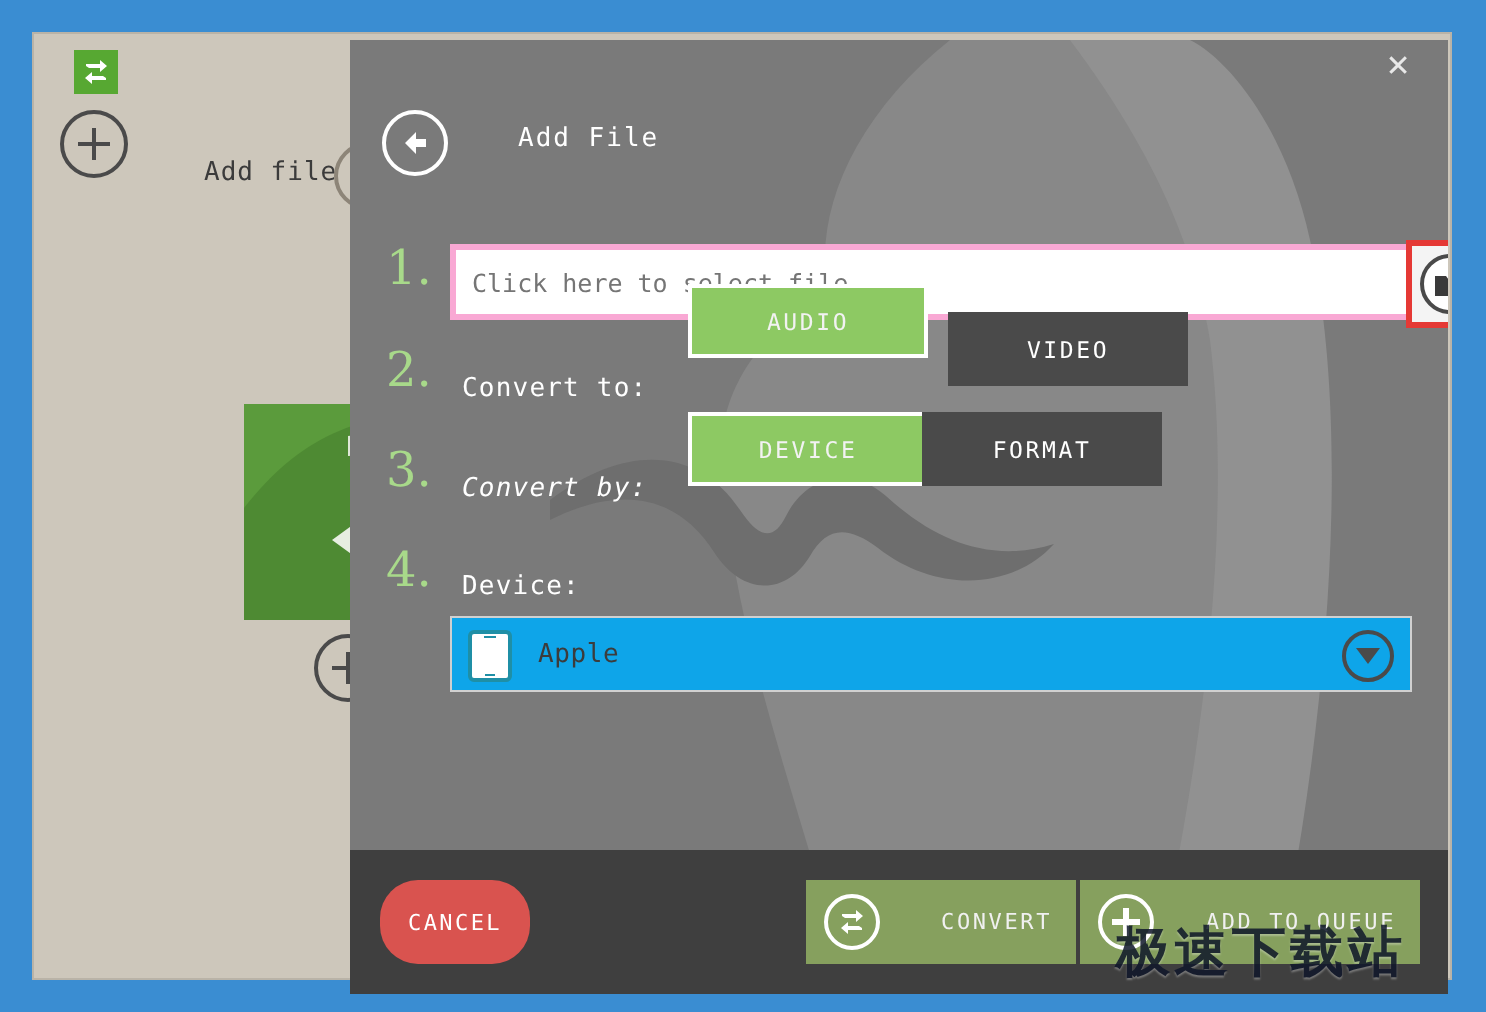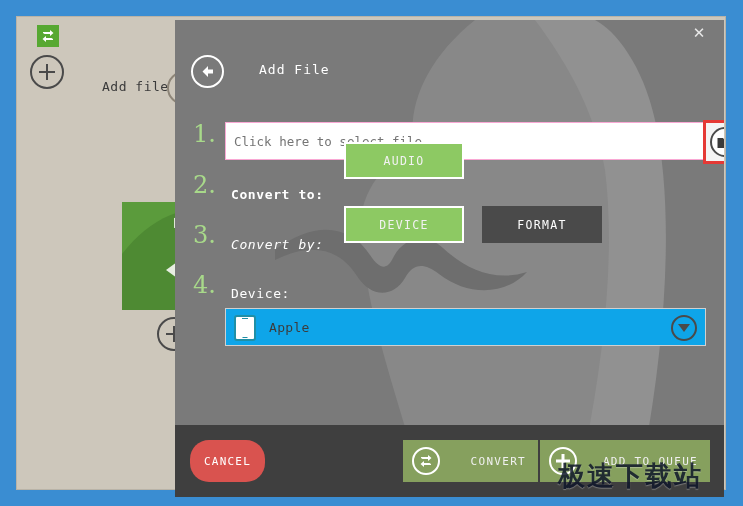--- a/index.html
+++ b/index.html
@@ -185,39 +185,39 @@
   #step3-num { left: 18px; top: 201px; }
   #step4-num { left: 18px; top: 251px; }
 
   .step-label {
     position: absolute;
     font-size: 13px;
     color: #ffffff;
     letter-spacing: 0.6px;
     white-space: nowrap;
   }
-  #step2-label { left: 56px; top: 167px; font-weight: bold; }
+  #step2-label { left: 56px; top: 167px; }
   #step3-label { left: 56px; top: 217px; font-style: italic; }
   #step4-label { left: 56px; top: 266px; }
 
   
   #file-input-row {
     position: absolute;
     left: 50px;
     top: 102px;
     width: 481px;
     height: 38px;
   }
   #file-input {
     position: absolute;
     left: 0; top: 0;
     width: 481px;
     height: 38px;
     background: #ffffff;
-    border: 1px solid #f9a8d4;
+    border: 3px solid #f9a8d4;
     box-sizing: border-box;
     font-family: "DejaVu Sans Mono", monospace;
     font-size: 12.5px;
     color: #7d7d7d;
     padding: 0 50px 0 8px;
     outline: none;
   }
   #browse-highlight {
     position: absolute;
     left: 478px;
@@ -262,21 +262,21 @@
     color: #f2f2f2;
   }
   .choice-btn.inactive {
     background: #4a4a4a;
     border: 2px solid #4a4a4a;
     color: #ffffff;
   }
   #btn-audio  { left: 169px; top: 122px; }
   #btn-video  { left: 299px; top: 136px; }
   #btn-device { left: 169px; top: 186px; }
-  #btn-format { left: 307px; top: 186px; }
+  #btn-format { left: 286px; top: 186px; }
 
   
   #device-select {
     position: absolute;
     left: 50px;
     top: 288px;
     width: 481px;
     height: 38px;
     background: #0ea5e9;
     border: 1px solid #d0d0d0;
@@ -495,20 +495,21 @@
           <svg width="16" height="13" viewBox="0 0 16 13">
             <path d="M0.5 2 L6 2 L7.2 3.6 L15.5 3.6 L15.5 12 L0.5 12 Z" fill="#3a3a3a"></path>
           </svg>
         </div>
       </div>
     </div>
 
     <div class="step-num" id="step2-num">2.</div>
     <div class="step-label" id="step2-label">Convert to:</div>
     <div class="choice-btn active" id="btn-audio">AUDIO</div>
+    <div class="choice-btn inactive" id="btn-video">VIDEO</div>
 
     <div class="step-num" id="step3-num">3.</div>
     <div class="step-label" id="step3-label">Convert by:</div>
     <div class="choice-btn active" id="btn-device">DEVICE</div>
     <div class="choice-btn inactive" id="btn-format">FORMAT</div>
 
     <div class="step-num" id="step4-num">4.</div>
     <div class="step-label" id="step4-label">Device:</div>
 
     <div id="device-select">

